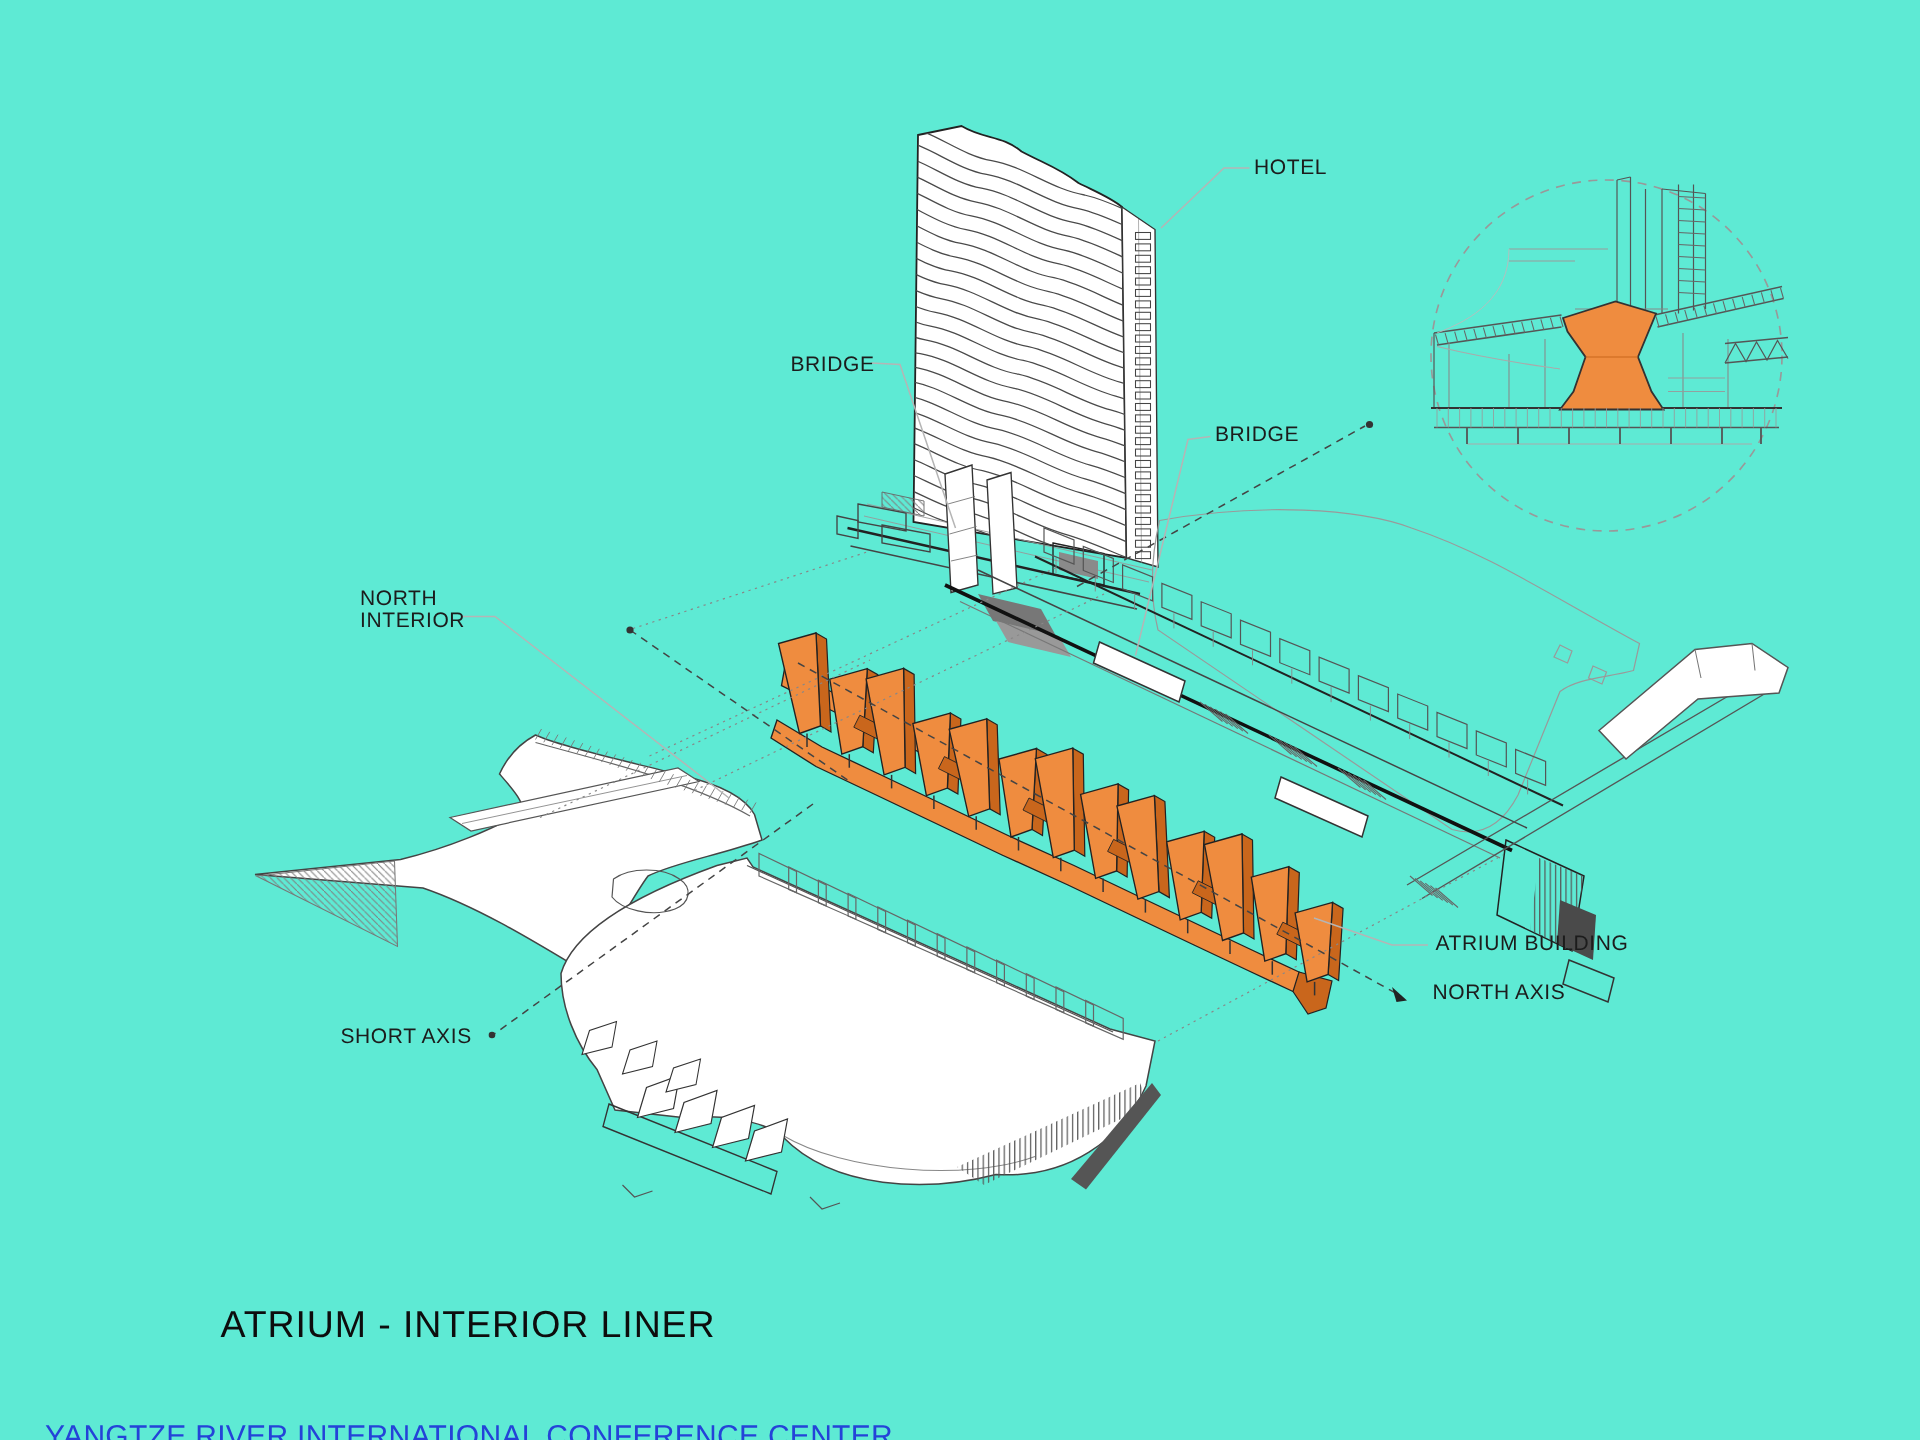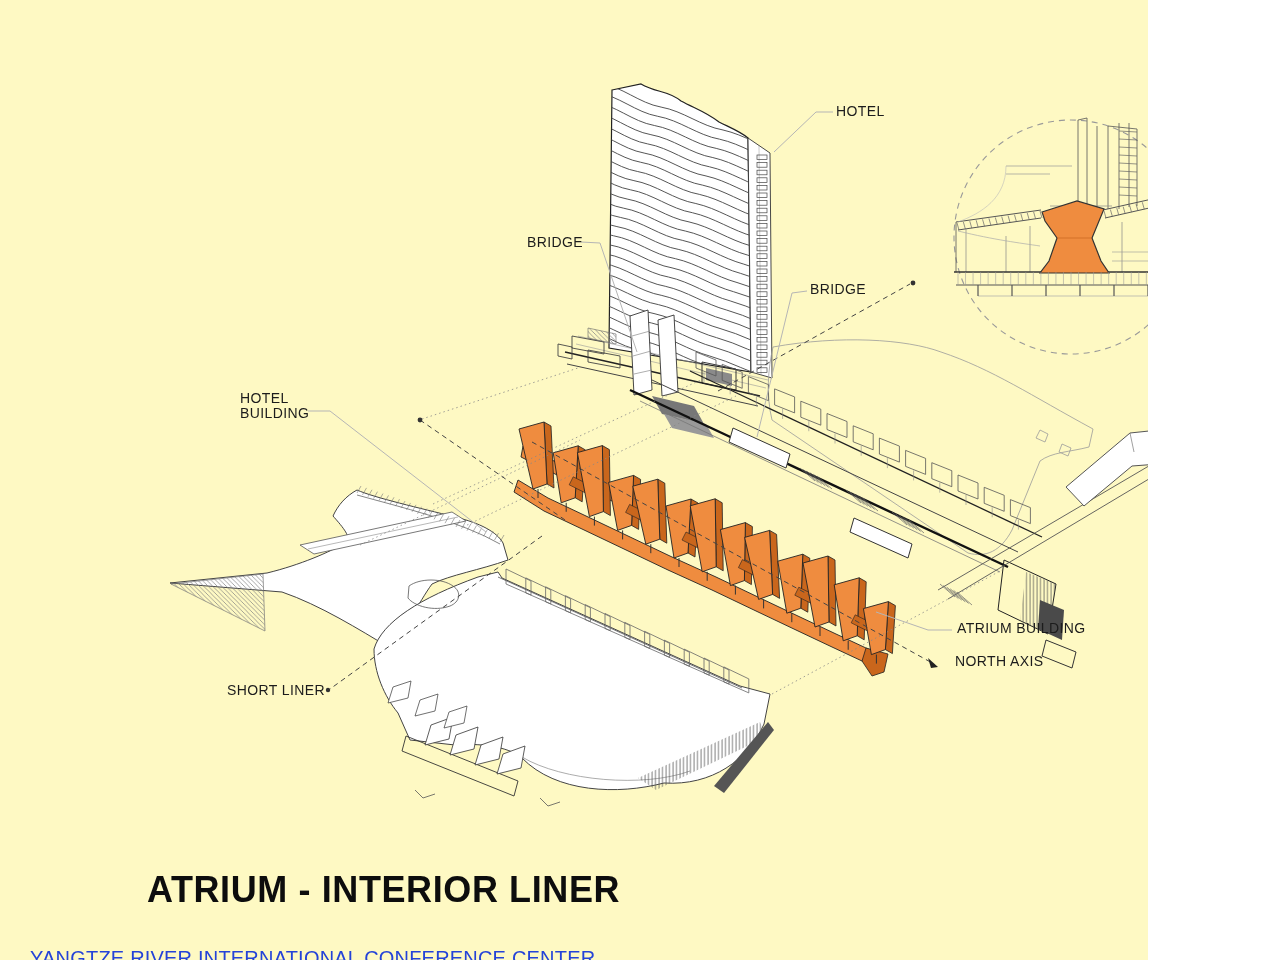--- a/index.html
+++ b/index.html
@@ -1,26 +1,26 @@
 <!DOCTYPE html>
 <html style="--orange: #ef8c3f; --orange-dark: #c9661c; --blue: #2443d8; --ink: #1c1c1c; --leader: #b5b5b5;"><head>
 <meta charset="utf-8">
 <style>
   :root{
     --orange:#ef8c3f; --orange-dark:#c9661c; --blue:#2443d8;
     --ink:#1c1c1c; --leader:#b5b5b5;
   }
   html,body{margin:0;padding:0;background:#fff;}
-  .page{position:relative;width:1148px;height:960px;background:#fef9c3;overflow:hidden;
+  .page{position:relative;width:1280px;height:960px;background:#5eead4;overflow:hidden;
         font-family:"Liberation Sans",sans-serif;}
   .page svg{position:absolute;left:0;top:0;}
   .lbl{position:absolute;font-size:14px;letter-spacing:.4px;color:var(--ink);
        line-height:15px;white-space:pre;}
   .lbl.wrap{white-space:normal;width:74px;}
-  .title{position:absolute;left:147px;top:869px;font-weight:bold;font-size:36px;
+  .title{position:absolute;left:147px;top:869px;font-weight:normal;font-size:25px;
          letter-spacing:.6px;color:#0d0d0d;}
   .subtitle{position:absolute;left:30px;top:947px;font-size:20px;letter-spacing:.2px;
             color:var(--blue);}
 </style>
 </head>
 <body>
 
 <div class="page">
 
 <svg id="drawing" width="1280" height="960" viewBox="0 0 1280 960">
@@ -467,21 +467,21 @@
     <path d="M581,242 L600,243 L637,352"></path>
     <path d="M807,291 L792,293 L757,437"></path>
     <path d="M308,411 L330,411 L486,532"></path>
     <path d="M952,630 L928,630 L876,612"></path>
   </g>
 </svg>
 
 <div class="lbl" style="left:836px;top:104px">HOTEL</div>
 <div class="lbl" style="left:527px;top:235px">BRIDGE</div>
 <div class="lbl" style="left:810px;top:282px">BRIDGE</div>
-<div class="lbl wrap" style="left:240px;top:391px">HOTEL BUILDING</div>
+<div class="lbl wrap" style="left:240px;top:391px">NORTH INTERIOR</div>
 <div class="lbl" style="left:957px;top:621px">ATRIUM BUILDING</div>
 <div class="lbl" style="left:955px;top:654px">NORTH AXIS</div>
-<div class="lbl" style="left:227px;top:683px">SHORT LINER</div>
+<div class="lbl" style="left:227px;top:683px">SHORT AXIS</div>
 
 <div class="title">ATRIUM - INTERIOR LINER</div>
 <div class="subtitle">YANGTZE RIVER INTERNATIONAL CONFERENCE CENTER</div>
 
 </div>
 
 </body></html>

